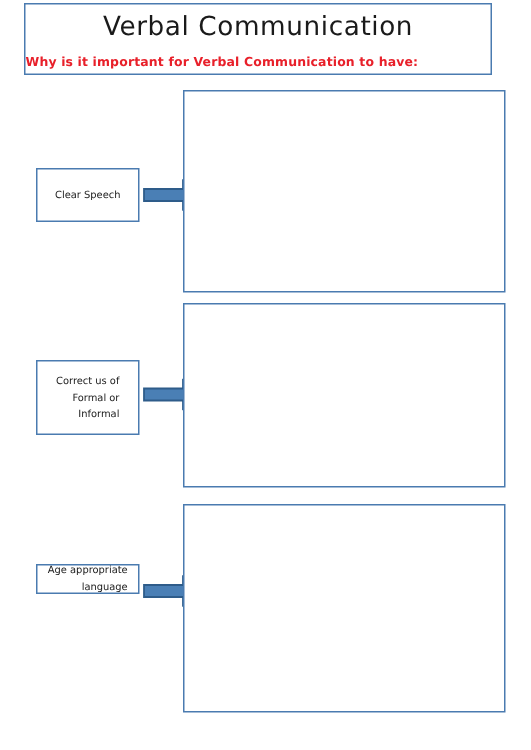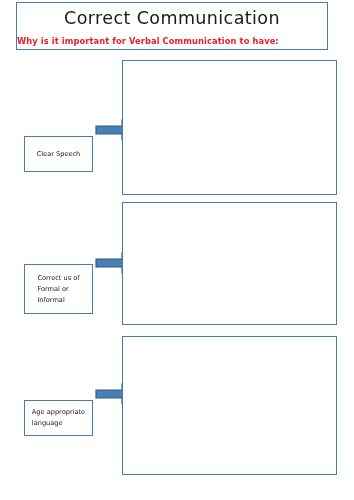--- a/index.html
+++ b/index.html
@@ -66,26 +66,25 @@
   .label-box{
     position:absolute;
     left:24px;
     width:69px;
     border:1px solid #4A7BB0;
     box-sizing:border-box;
     background:#ffffff;
     display:flex;
     align-items:center;
     justify-content:center;
-    text-align:left;
-    margin-top:24px;
+    text-align:right;
   }
   .label-box.size-1{top:52px;height:36px;}
   .label-box.size-2{top:38px;height:50px;}
-  .label-box.size-3{top:40px;height:36px;}
+  .label-box.size-3{top:40px;height:20px;}
 
   .label-text{
     font-size:6.6px;
     line-height:11px;
     color:#1a1a1a;
     font-family:"DejaVu Sans", sans-serif;
     padding:0 3px;
     white-space:pre-line;
   }
 
@@ -100,21 +99,21 @@
   .arrow.pos-2{top:50px;}
   .arrow.pos-3{top:47px;}
   .arrow svg{display:block;width:100%;height:100%;}
 </style>
 </head>
 <body>
 
 <div class="page">
 
   <div class="title-box">
-    <div class="title-text">Correct Communication</div>
+    <div class="title-text">Verbal Communication</div>
     <div class="subtitle-text">Why is it important for Verbal Communication to have:</div>
   </div>
 
   <div class="row row-1">
     <div class="label-box size-1">
       <div class="label-text">Clear Speech</div>
     </div>
 
     <div class="arrow pos-1">
       <svg viewBox="0 0 42 22" preserveAspectRatio="none">

